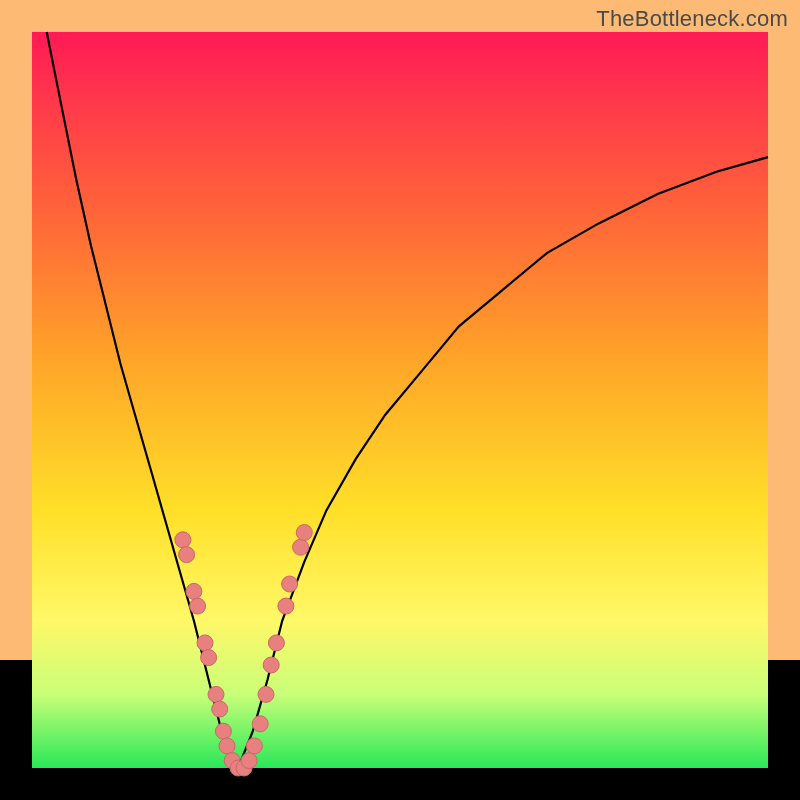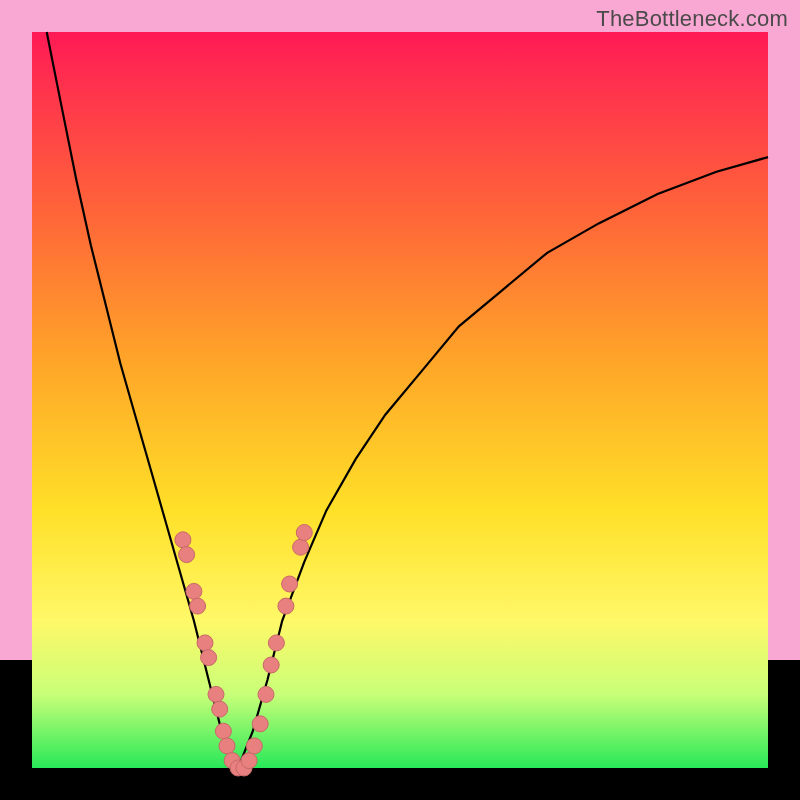--- a/index.html
+++ b/index.html
@@ -8,21 +8,21 @@
     width: 800px;
     height: 800px;
     overflow: hidden;
     background: #000;
     font-family: Arial, Helvetica, sans-serif;
   }
   .stage {
     position: relative;
     width: 800px;
     height: 660px;
-    background: #f9a8d4;
+    background: #fdba74;
   }
   .plot-area {
     position: absolute;
     left: 32px;
     top: 32px;
     width: 736px;
     height: 736px;
     background: linear-gradient(to bottom,
       #ff1a55 0%,
       #ff3a4a 10%,

